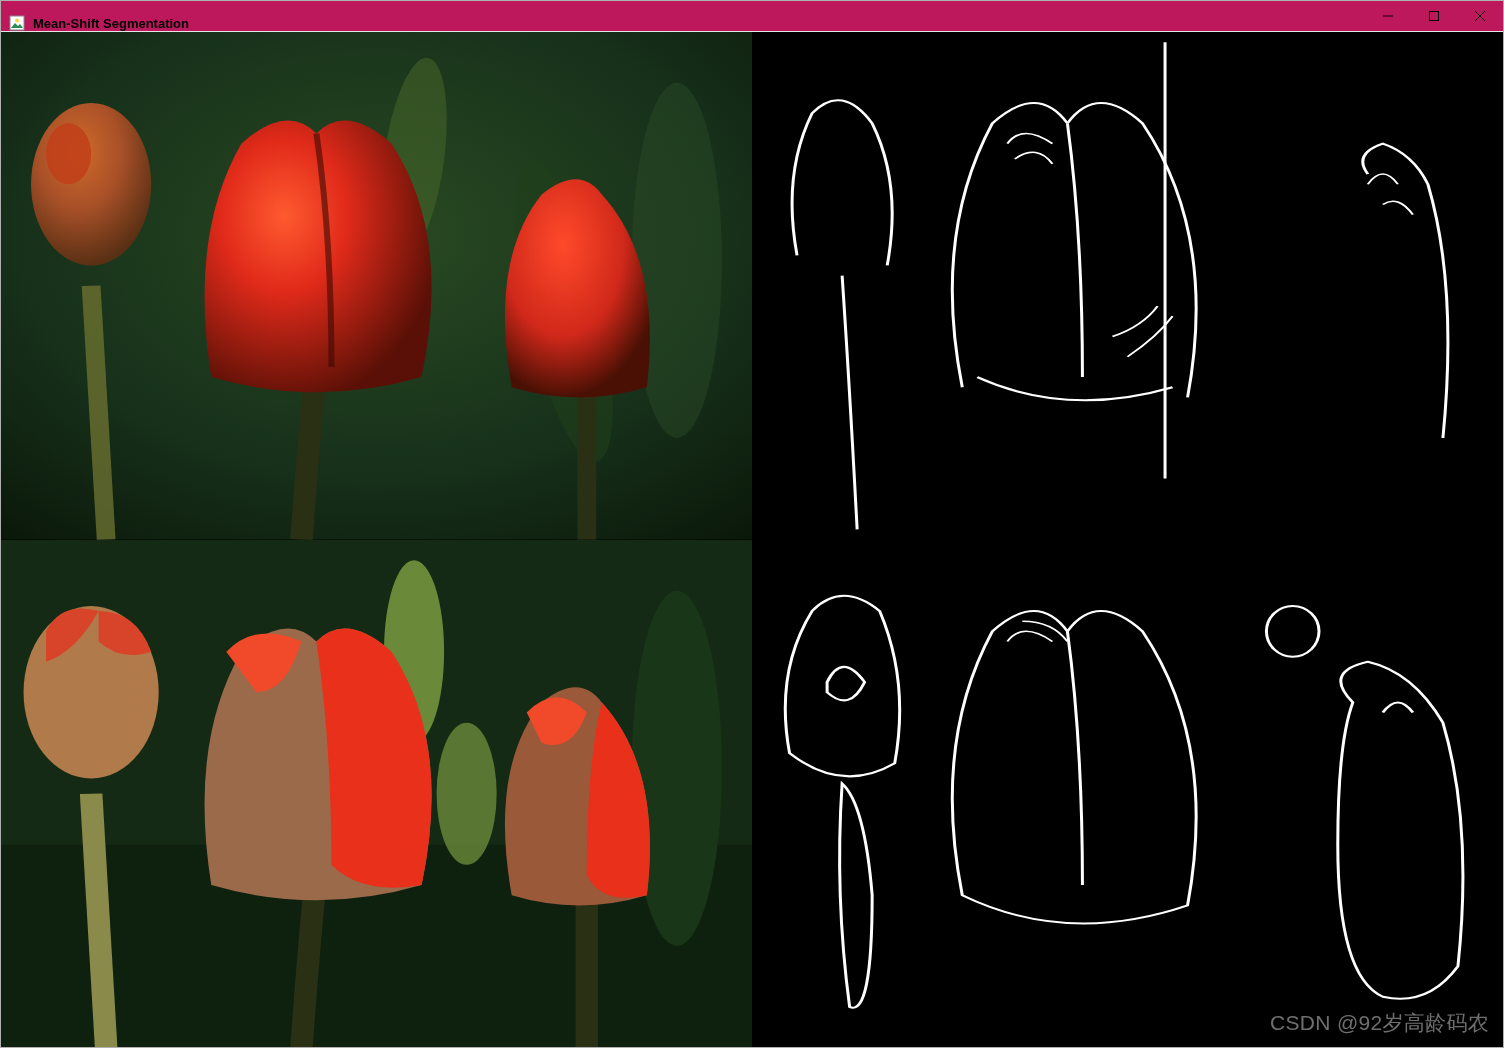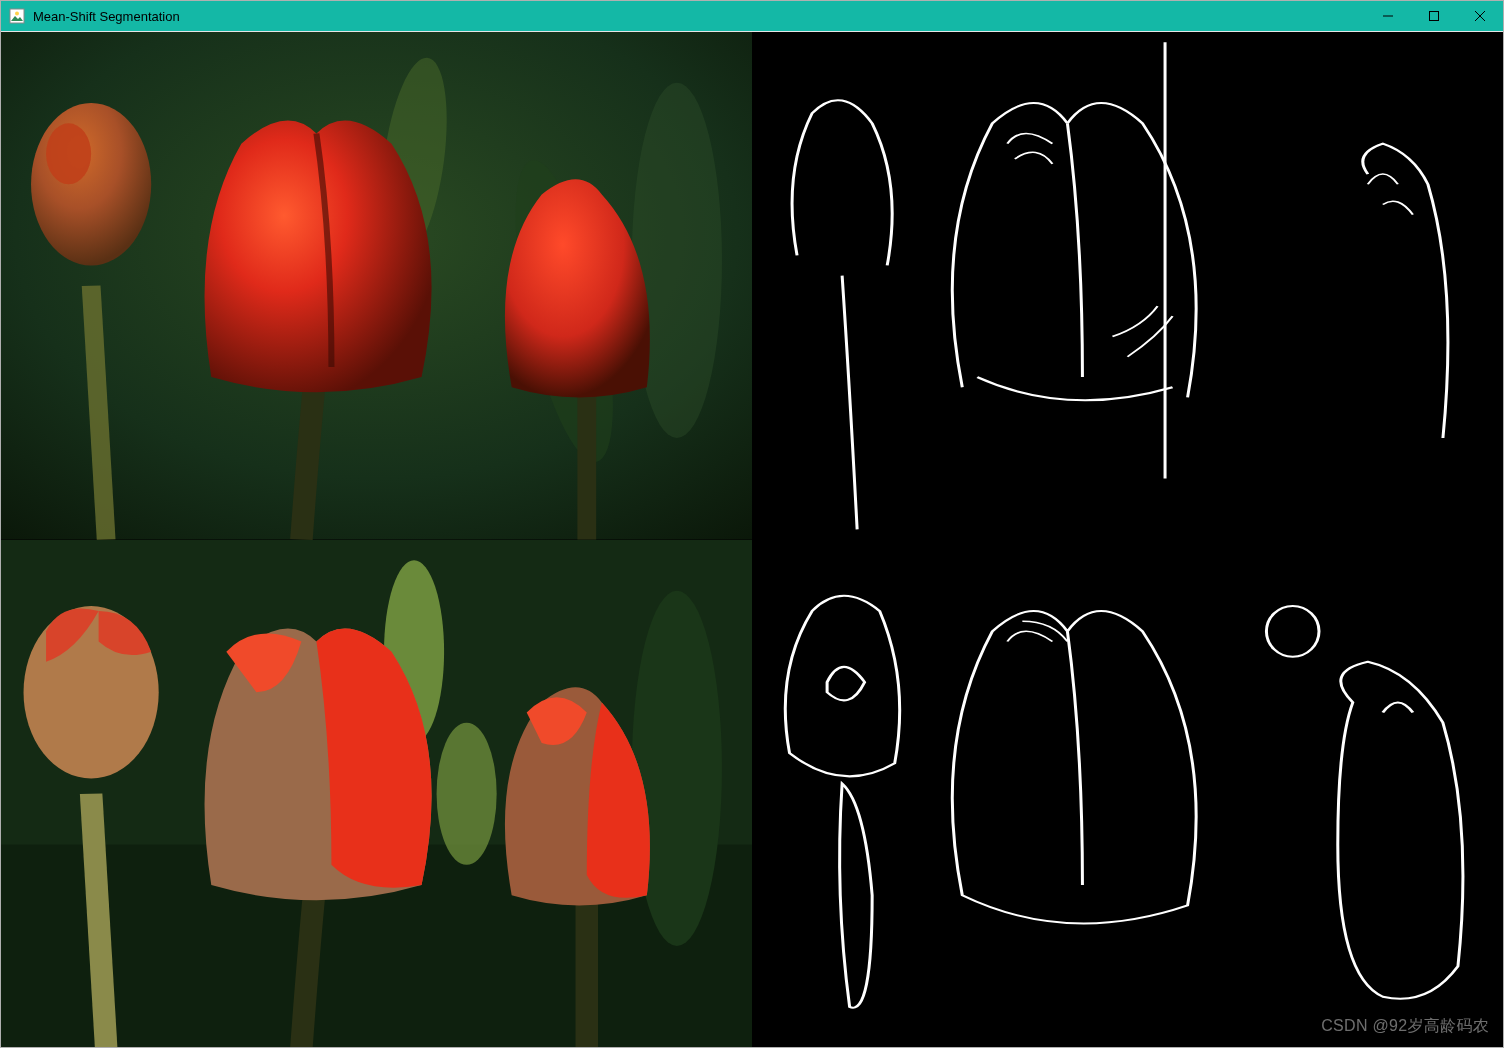--- a/index.html
+++ b/index.html
@@ -15,27 +15,28 @@
     width: 1504px;
     height: 1048px;
     background: #ffffff;
     border: 1px solid #b0b0b0;
     box-sizing: border-box;
     display: flex;
     flex-direction: column;
   }
   .titlebar {
     height: 30px;
-    background: #14b8a6;
-    display: flex;
-    align-items: center;
+    background: #be185d;
+    display: flex;
+    align-items: flex-end;
     font-size: 13px;
     color: #000;
     border-bottom: 1px solid #e5e5e5;
     flex-shrink: 0;
+    font-weight: bold;
   }
   .titlebar .app-icon {
     width: 16px;
     height: 16px;
     margin: 0 8px 0 8px;
     display: inline-flex;
     align-items: center;
     justify-content: center;
   }
   .titlebar .title-text {
@@ -77,21 +78,21 @@
     position: absolute;
     inset: 0;
     width: 100%;
     height: 100%;
     display: block;
   }
   .watermark {
     position: absolute;
     right: 14px;
     bottom: 10px;
-    font-size: 16px;
+    font-size: 21px;
     color: rgba(200,200,200,0.55);
     font-family: Arial, "Microsoft YaHei", sans-serif;
     letter-spacing: 0.3px;
     pointer-events: none;
     text-shadow: 0 0 2px rgba(0,0,0,0.5);
   }
 </style>
 </head>
 <body>
 

